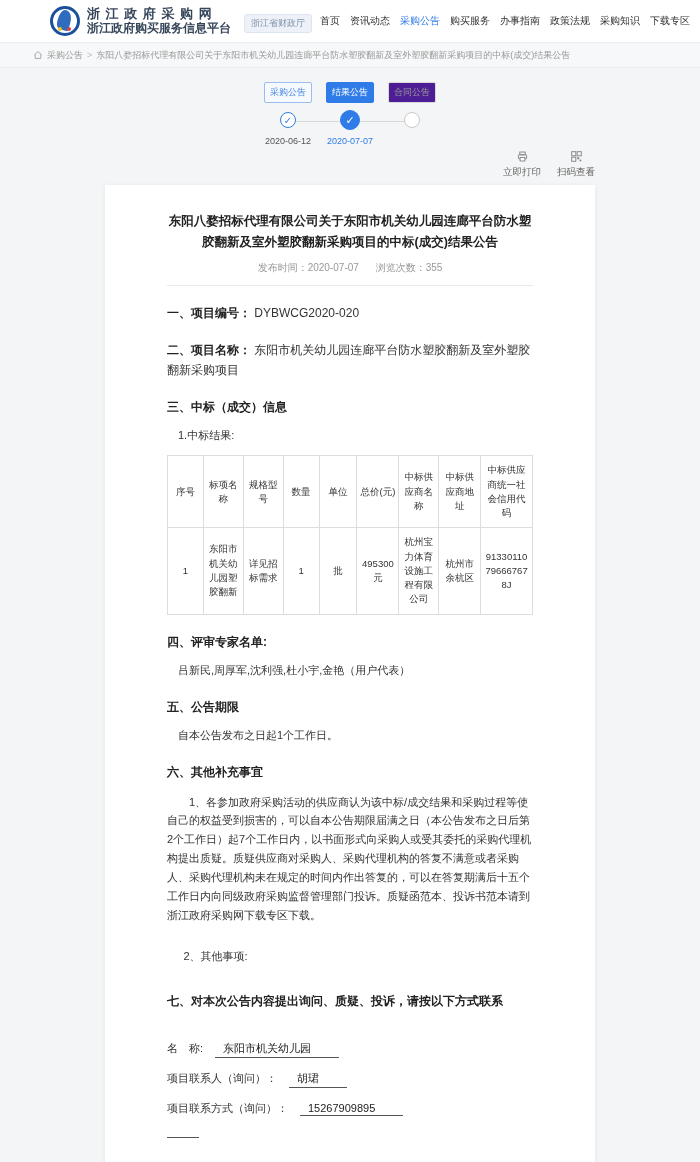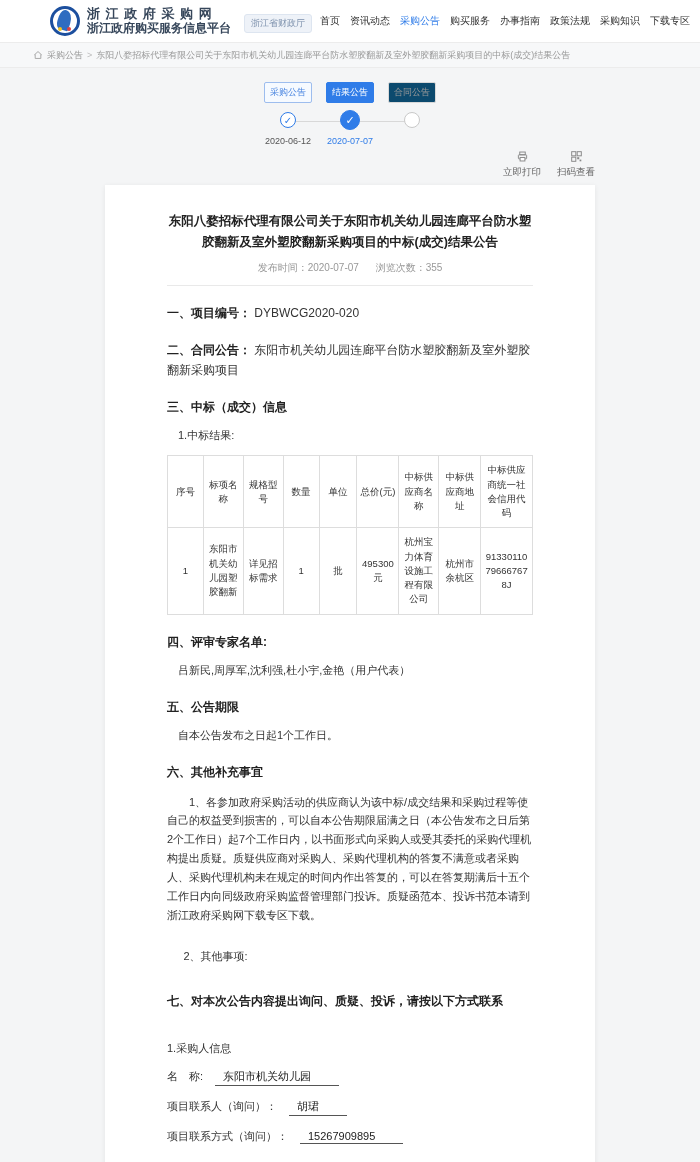--- a/index.html
+++ b/index.html
@@ -28,21 +28,21 @@
   .breadcrumb-bar .sep{color:#bbb;}
 
   
   .tl-wrap{padding-top:14px;display:flex;justify-content:center;}
   .tl-steps{position:relative;display:flex;width:186px;}
   .tl-line{position:absolute;top:39px;left:31px;width:124px;height:1px;background:#d8d8d8;}
   .tl-step{width:62px;display:flex;flex-direction:column;align-items:center;position:relative;z-index:1;}
   .tl-badge{font-size:9px;padding:3px 5px;border-radius:2px;white-space:nowrap;cursor:pointer;}
   .tl-step.done .tl-badge{color:#4a86e0;border:1px solid #9dbdee;background:#f6faff;}
   .tl-step.active .tl-badge{color:#fff;background:var(--accent);border:1px solid var(--accent);}
-  .tl-step.pending .tl-badge{color:#999;border:1px solid #d9d9d9;background:#0c4a6e;text-align:center;}
+  .tl-step.pending .tl-badge{color:#999;border:1px solid #d9d9d9;background:#4c1d95;text-align:center;}
   .tl-node-row{height:22px;margin-top:6px;display:flex;align-items:center;justify-content:center;}
   .tl-node{display:flex;align-items:center;justify-content:center;border-radius:50%;background:#fff;font-size:10px;}
   .tl-step.done .tl-node{width:16px;height:16px;border:1px solid var(--accent);color:var(--accent);}
   .tl-step.active .tl-node{width:20px;height:20px;border:1px solid var(--accent);background:var(--accent);color:#fff;font-size:11px;}
   .tl-step.pending .tl-node{width:16px;height:16px;border:1px solid #c9c9c9;color:transparent;}
   .tl-date{margin-top:5px;font-size:9px;color:#555;height:11px;}
   .tl-step.active .tl-date{color:var(--accent);}
 
   
   .actions-row{width:490px;margin:4px auto 6px;display:flex;justify-content:flex-end;gap:16px;}
@@ -168,21 +168,21 @@
       <span>浏览次数：</span><span>355</span>
     </div>
     <div class="meta-divider"></div>
 
     <h2 class="sec-h">
       <span>一、项目编号：</span>
       <span class="sec-val">DYBWCG2020-020</span>
     </h2>
 
     <h2 class="sec-h">
-      <span>二、合同公告：</span>
+      <span>二、项目名称：</span>
       <span class="sec-val">东阳市机关幼儿园连廊平台防水塑胶翻新及室外塑胶翻新采购项目</span>
     </h2>
 
     <h2 class="sec-h">三、中标（成交）信息</h2>
     <div class="sec-text indent1">1.中标结果:</div>
 
     <table class="result">
       <colgroup>
         <col style="width:36px">
           <col style="width:40px">
@@ -228,21 +228,20 @@
     <h2 class="sec-h">五、公告期限</h2>
     <div class="sec-text indent1">自本公告发布之日起1个工作日。</div>
 
     <h2 class="sec-h">六、其他补充事宜</h2>
     <p class="para">1、各参加政府采购活动的供应商认为该中标/成交结果和采购过程等使自己的权益受到损害的，可以自本公告期限届满之日（本公告发布之日后第2个工作日）起7个工作日内，以书面形式向采购人或受其委托的采购代理机构提出质疑。质疑供应商对采购人、采购代理机构的答复不满意或者采购人、采购代理机构未在规定的时间内作出答复的，可以在答复期满后十五个工作日内向同级政府采购监督管理部门投诉。质疑函范本、投诉书范本请到浙江政府采购网下载专区下载。</p>
     <p class="para2">2、其他事项:</p>
 
     <h2 class="sec-h sec7">七、对本次公告内容提出询问、质疑、投诉，请按以下方式联系</h2>
 
     <div class="contact-group">
-      <div class="contact-h">1.采购人信息</div>
       <div class="c-row">
         <span class="c-label">名　称:</span>
         <span class="u-val">东阳市机关幼儿园</span>
       </div>
       <div class="c-row">
         <span class="c-label">项目联系人（询问）：</span>
         <span class="u-val">胡珺</span>
       </div>
       <div class="c-row">
         <span class="c-label">项目联系方式（询问）：</span>

